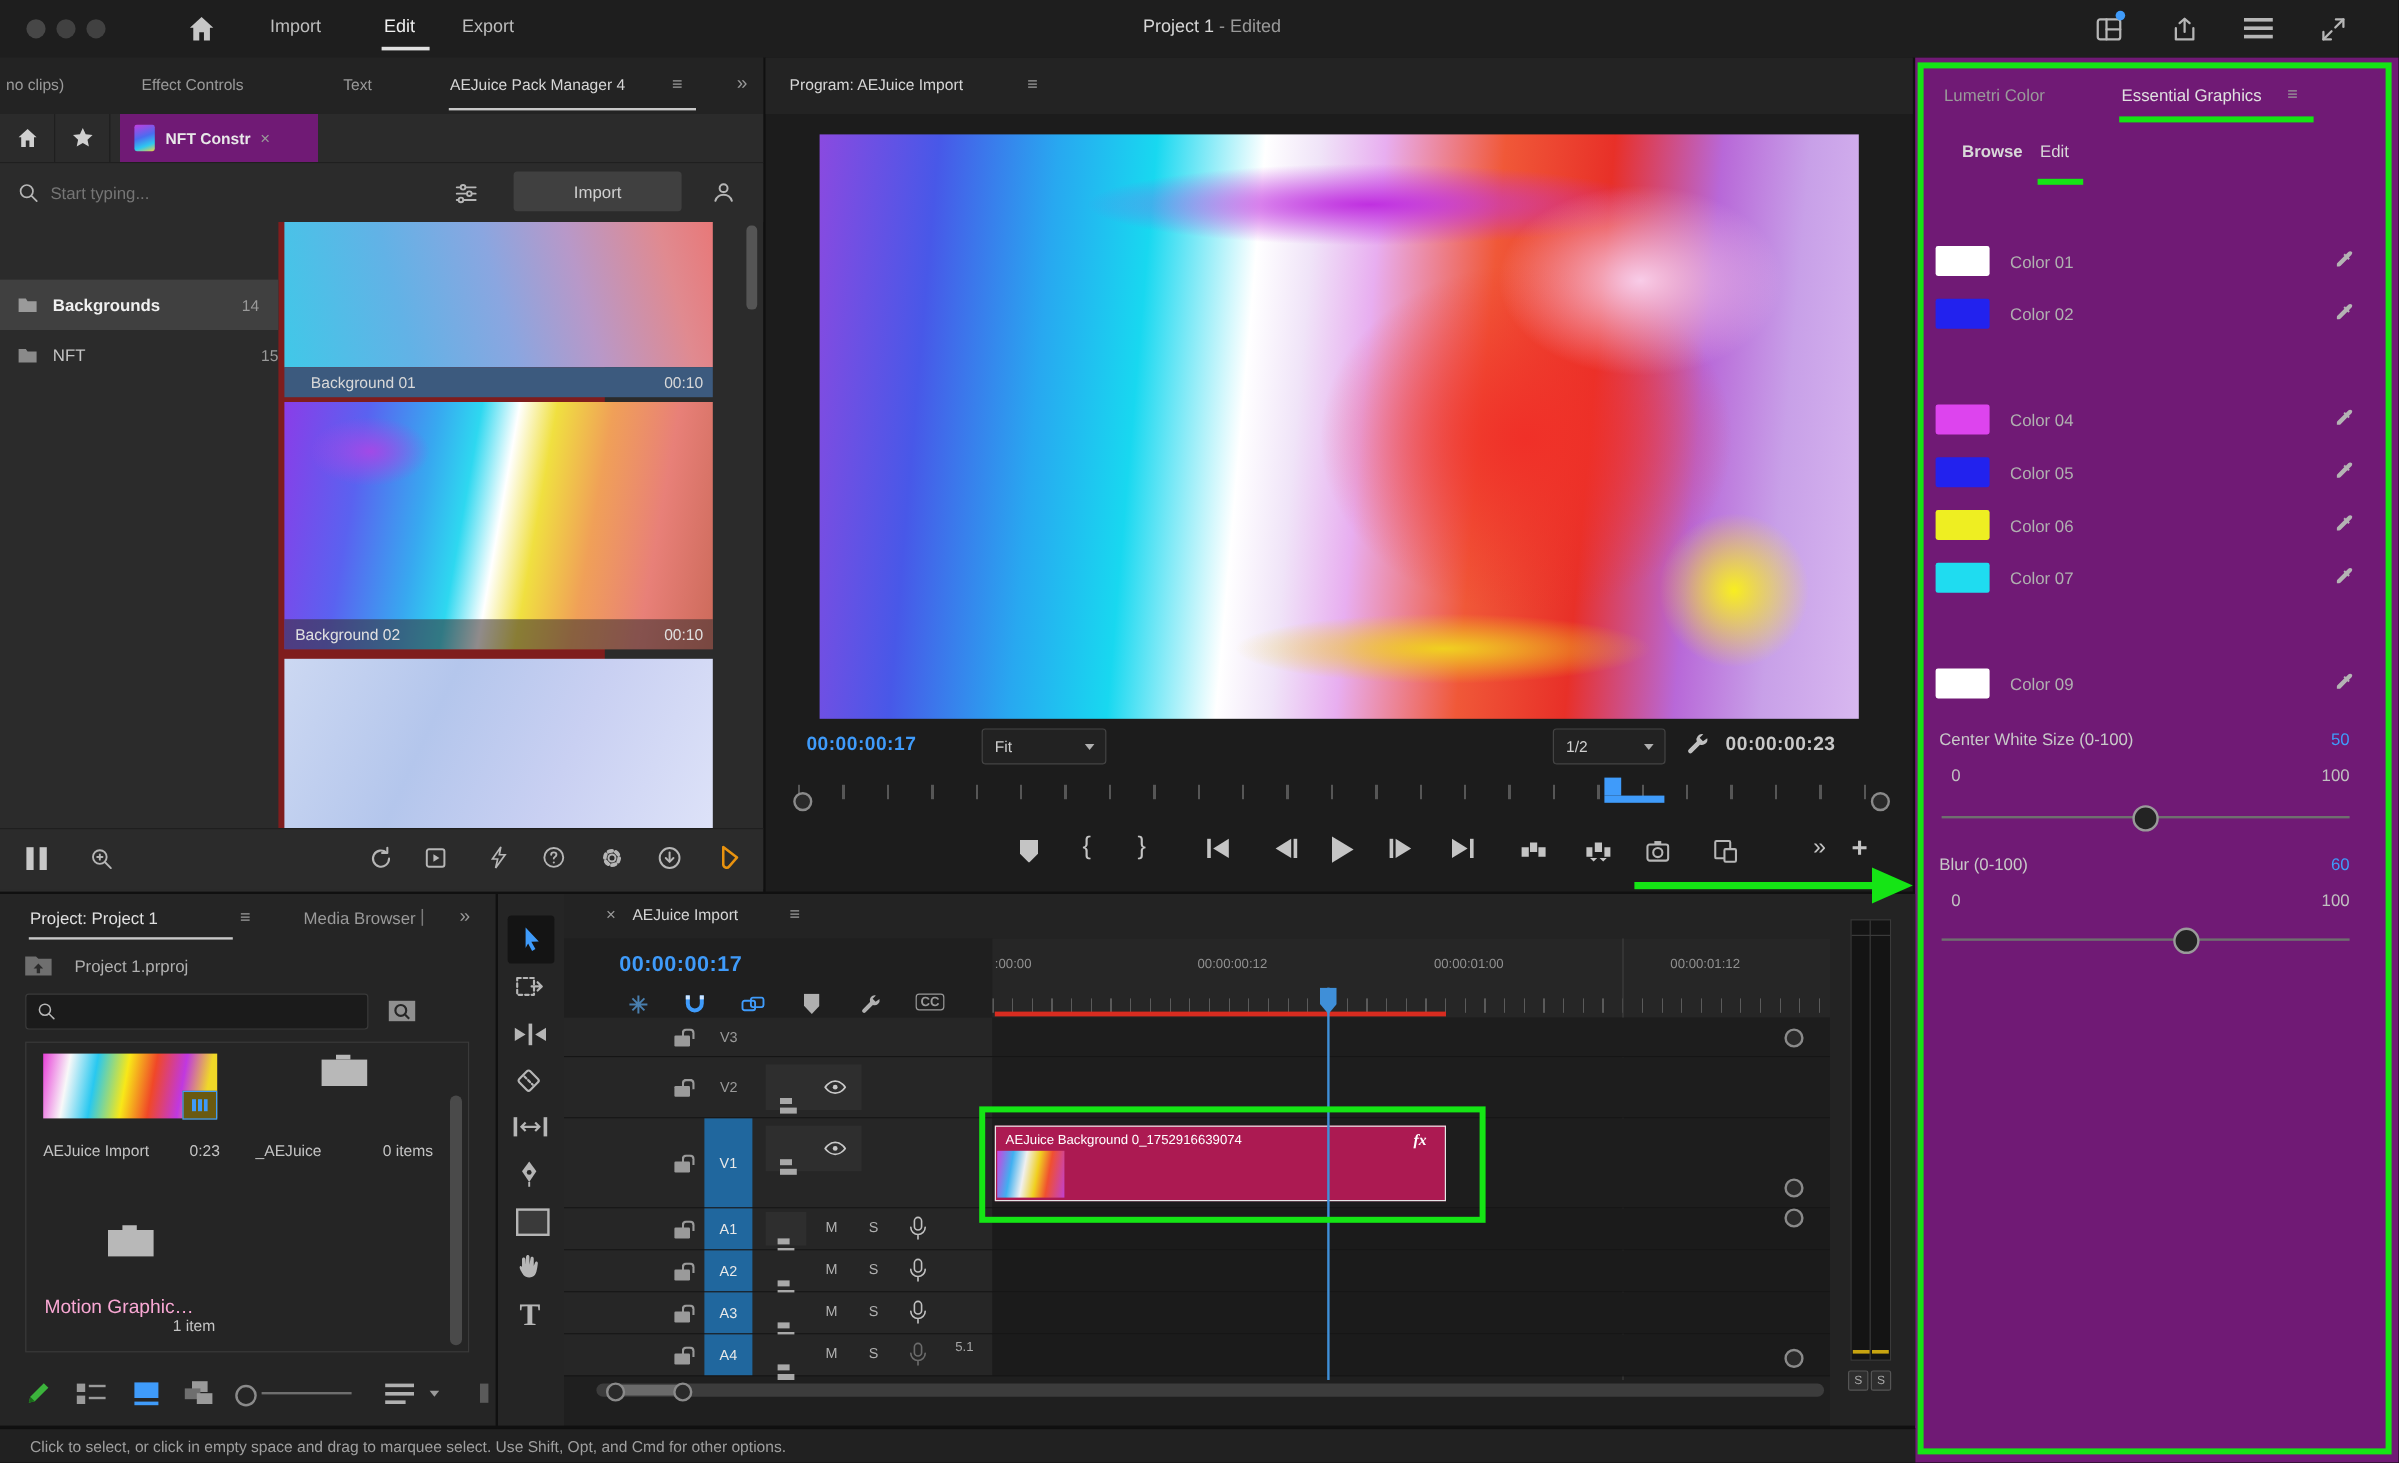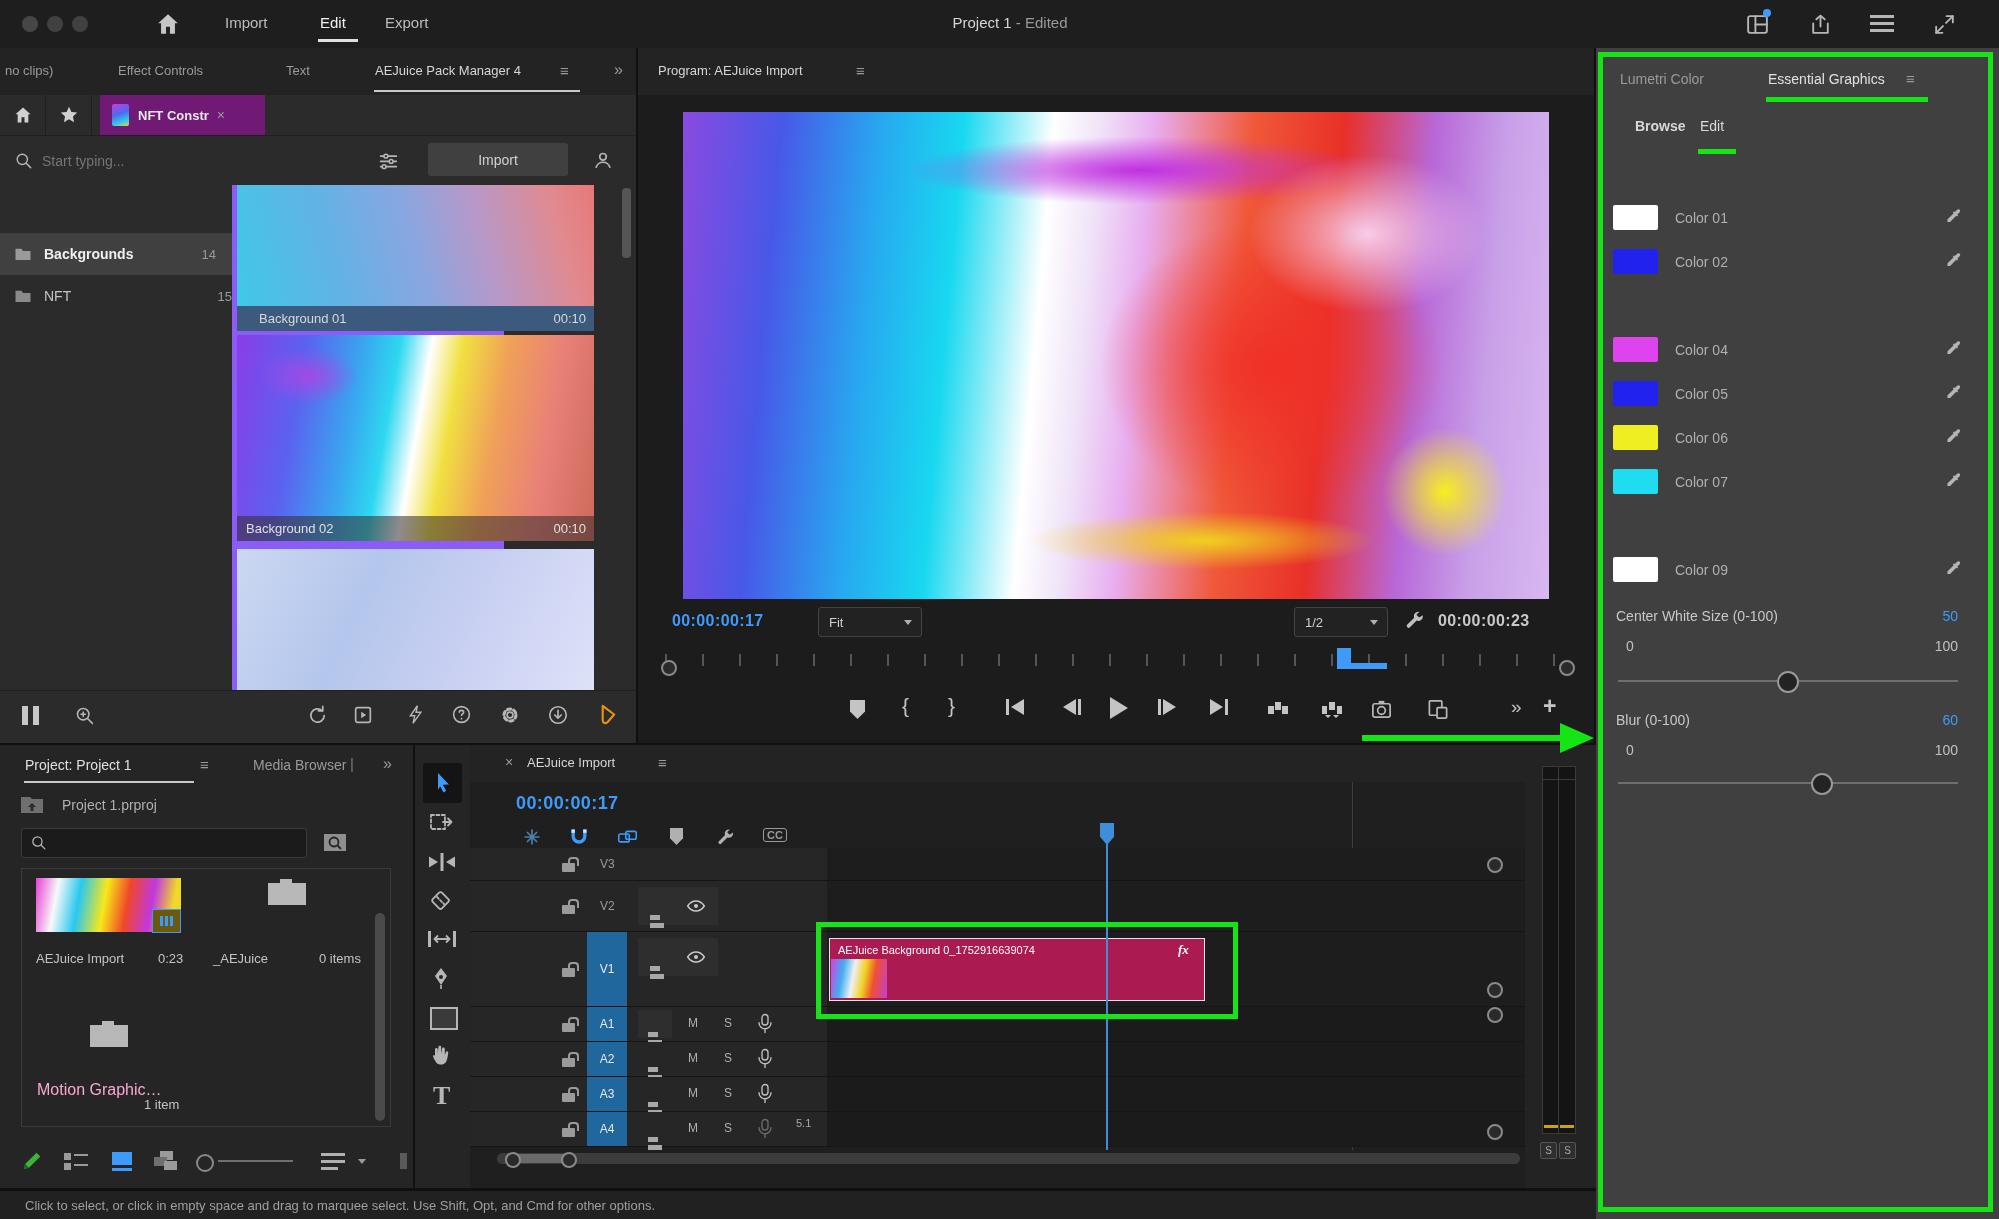--- a/index.html
+++ b/index.html
@@ -141,21 +141,21 @@
         </span>
       <div class="p txt" style="left:428px;top:7px;width:140px;height:33px;background:#404040;border-radius:3px;color:#d0d0d0;font-size:14px;display:flex;align-items:center;justify-content:center">Import</div>
       <span class="p" style="left:592px;top:13px">
           <svg class="st" width="22" height="22" viewBox="0 0 24 24">
             <circle cx="12" cy="8.5" r="3.6"></circle>
             <path d="M4.5 20c1.4-4 4-5.5 7.5-5.5s6.1 1.5 7.5 5.5"></path>
           </svg>
         </span>
     </div>
 
-    <div class="p" style="left:0;top:137px;width:504px;height:505px;background:#8b5cf6">
+    <div class="p" style="left:0;top:137px;width:504px;height:505px;background:#7f1d1d">
       <div class="p" style="left:0;top:0;width:232px;height:505px;background:#2b2b2b">
         <div class="p" style="left:0;top:48px;width:232px;height:42px;background:#404040;display:flex;align-items:center">
           <span style="margin-left:14px">
               <svg class="ic" width="18" height="16" viewBox="0 0 24 20">
                 <path d="M2 3h8l2 3h10v12H2z" fill="#9a9a9a"></path>
               </svg>
             </span>
           <span class="txt" style="margin-left:12px;color:#f0f0f0;font-weight:bold;font-size:14px">Backgrounds</span>
           <span class="txt dim" style="margin-left:auto;margin-right:16px;font-size:13px">14</span>
         </div>
@@ -331,21 +331,21 @@
           <svg class="st" width="24" height="23" viewBox="0 0 24 24">
             <rect x="3" y="3" width="13" height="15" rx="1"></rect>
             <rect x="11" y="10" width="10" height="11" rx="1" fill="#1c1c1c"></rect>
           </svg>
         </span>
       <span class="p txt" style="left:873px;top:11px;font-size:19px;color:#c4c4c4">»</span>
       <span class="p txt" style="left:905px;top:8px;font-size:23px;color:#c4c4c4;font-weight:bold">+</span>
     </div>
   </div>
 
-  <div class="p panel" style="left:1596px;top:48px;width:403px;height:1171px;background:#404040">
+  <div class="p panel" style="left:1596px;top:48px;width:403px;height:1171px;background:#701a75">
     <span class="p txt dim" style="left:24px;top:23px;font-size:14px">Lumetri Color</span>
     <span class="p txt" style="left:172px;top:23px;font-size:14px;color:#e0e0e0">Essential Graphics</span>
     <span class="p txt dim" style="left:310px;top:22px;font-size:15px">≡</span>
     <span class="p txt" style="left:39px;top:70px;font-size:14px;font-weight:bold;color:#d8d8d8">Browse</span>
     <span class="p txt" style="left:104px;top:70px;font-size:14px;color:#d8d8d8">Edit</span>
 
     <div class="eg-row" style="top:148px">
         <div class="p swatch" style="left: 17px; top: 9px; background-color: rgb(255, 255, 255);"></div>
         <span class="p txt" style="left:79px;top:14px;font-size:14px;color:#b0b0b0">Color 01</span>
         <span class="p" style="left:348px;top:11px">
@@ -608,20 +608,28 @@
         </span>
       <span class="p" style="left:200px;top:3px;width:13px;height:17px;background:#b0b0b0;display:block;clip-path:polygon(0 0,100% 0,100% 60%,50% 100%,0 60%)"></span>
       <span class="p" style="left:245px;top:2px">
           <svg class="ic" width="20" height="20" viewBox="0 0 24 24">
             <path d="M21.5 6.7a5 5 0 0 1-6.6 5.9L7.6 19.9a2 2 0 0 1-2.9-2.9l7.3-7.3a5 5 0 0 1 5.9-6.6L14.6 6.4l3 3z" fill="#b0b0b0"></path>
           </svg>
         </span>
       <span class="p txt" style="left:293px;top:3px;border:1.6px solid #9a9a9a;border-radius:3px;padding:0 3px;font-size:11px;color:#9a9a9a;font-weight:bold">CC</span>
     </div>
 
+    <div class="p" style="left:357px;top:37px;width:698px;height:66px;background:#262626">
+      <span class="p txt" style="left:2px;top:16px;font-size:11px;color:#8f8f8f">:00:00</span>
+      <span class="p txt" style="left:155px;top:16px;width:90px;text-align:center;font-size:11px;color:#8f8f8f">00:00:00:12</span>
+      <span class="p txt" style="left:352px;top:16px;width:90px;text-align:center;font-size:11px;color:#8f8f8f">00:00:01:00</span>
+      <span class="p txt" style="left:549px;top:16px;width:90px;text-align:center;font-size:11px;color:#8f8f8f">00:00:01:12</span>
+      <div class="p" style="left:0;top:50px;width:698px;height:12px;background:repeating-linear-gradient(90deg,#5a5a5a 0 1px,transparent 1px 16.4px)"></div>
+      <div class="p" style="left:2px;top:61px;width:376px;height:4px;background:#d82c20"></div>
+    </div>
 
     <div class="p" style="left:882px;top:37px;width:1px;height:368px;background:#3e3e3e"></div>
 
     <div class="p" style="left:0;top:103px;width:1055px;height:32px;border-bottom:1px solid #151515">
       <div class="p" style="left:0;top:0;width:357px;height:32px;background:#262626"></div>
       <div class="p lockpad" style="left:92px;top:9px">
           <div class="s"></div>
           <div class="b"></div>
         </div>
       <span class="p trklabel" style="left:130px;top:9px">V3</span>

